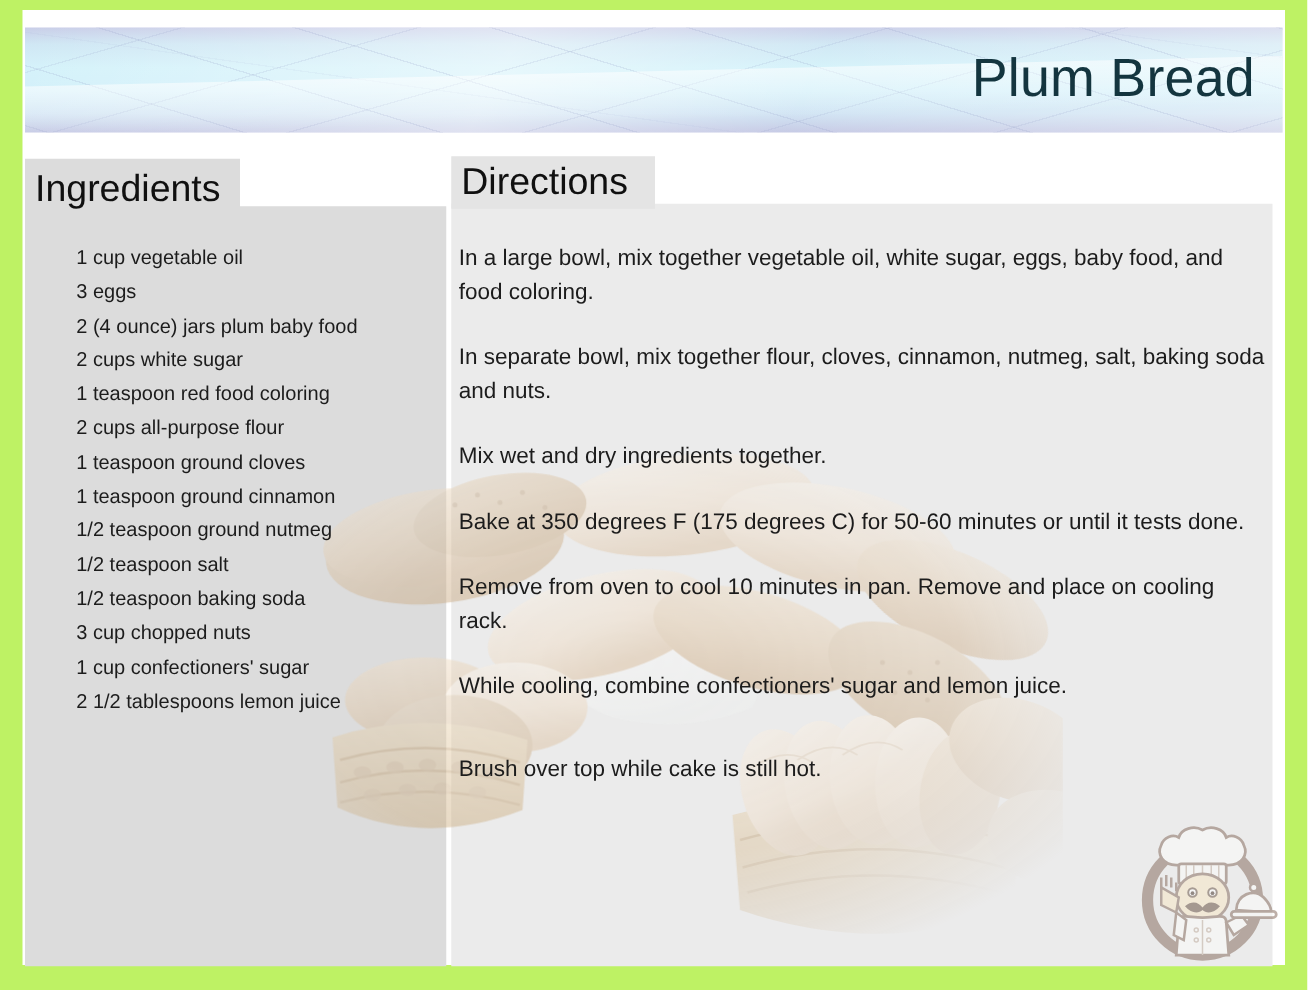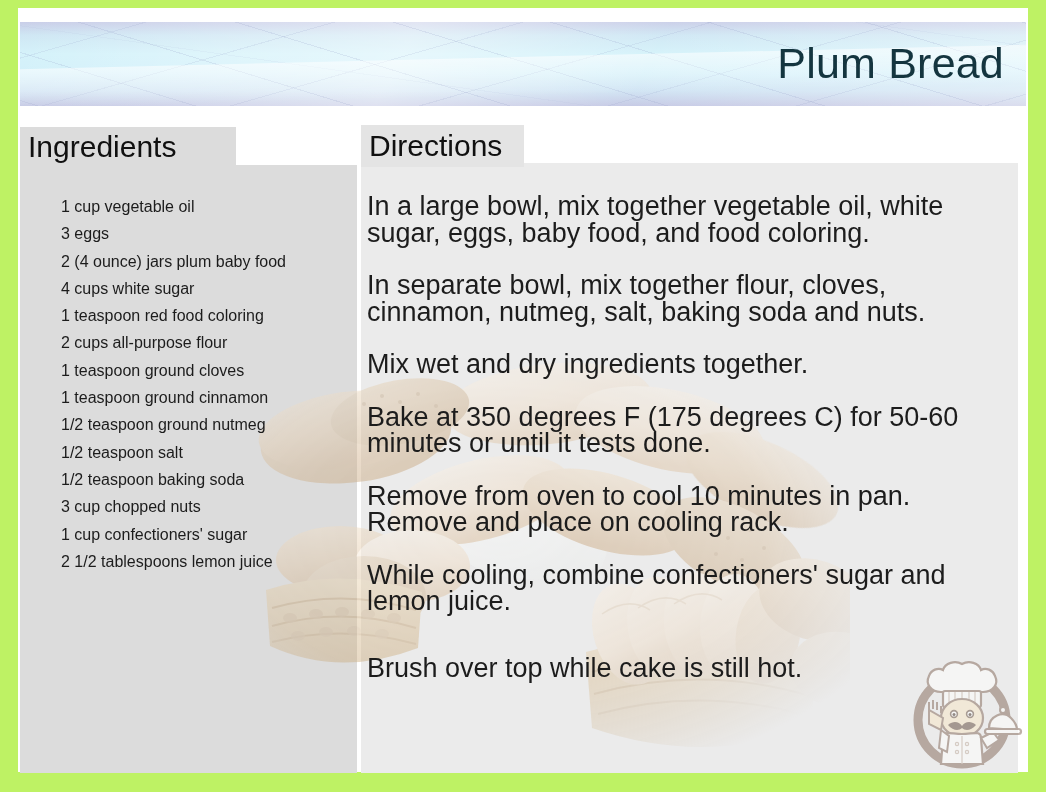--- a/index.html
+++ b/index.html
@@ -100,24 +100,25 @@
   .tab {
     position: absolute;
     background: #dcdcdc;
     display: flex;
     align-items: center;
     box-sizing: border-box;
   }
   #ingredients-tab {
     left: 20px;
     top: 127px;
-    width: 216px;
+    width: 172px;
     height: 40px;
     padding-left: 8px;
     background: #dcdcdc;
+    align-items: flex-end;
   }
   #directions-tab {
     left: 361px;
     top: 125px;
     width: 163px;
     height: 42px;
     padding-left: 8px;
     background: #e4e4e4;
   }
   .tab-label {
@@ -149,21 +150,21 @@
   
   #directions-body {
     position: absolute;
     left: 367px;
     top: 193px;
     width: 648px;
     z-index: 4;
   }
   #directions-body p {
     margin: 0 0 26px 0;
-    font-size: 27px;
+    font-size: 18px;
     line-height: 26.5px;
     color: #1c1c1c;
   }
   #directions-body p:last-child { margin-bottom: 0; margin-top: 40px; }
 
   
   #chef-logo {
     position: absolute;
     left: 899px;
     top: 648px;
@@ -312,21 +313,21 @@
     <span class="tab-label">Ingredients</span>
   </div>
   <div class="tab" id="directions-tab">
     <span class="tab-label">Directions</span>
   </div>
 
   <ul id="ingredients-list">
     <li>1 cup vegetable oil</li>
     <li>3 eggs</li>
     <li>2 (4 ounce) jars plum baby food</li>
-    <li>4 cups white sugar</li>
+    <li>2 cups white sugar</li>
     <li>1 teaspoon red food coloring</li>
     <li>2 cups all-purpose flour</li>
     <li>1 teaspoon ground cloves</li>
     <li>1 teaspoon ground cinnamon</li>
     <li>1/2 teaspoon ground nutmeg</li>
     <li>1/2 teaspoon salt</li>
     <li>1/2 teaspoon baking soda</li>
     <li>3 cup chopped nuts</li>
     <li>1 cup confectioners' sugar</li>
     <li>2 1/2 tablespoons lemon juice</li>

